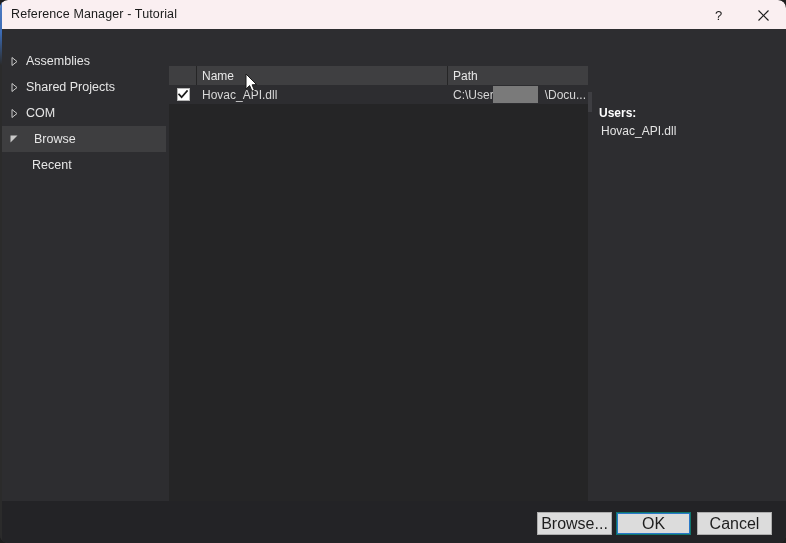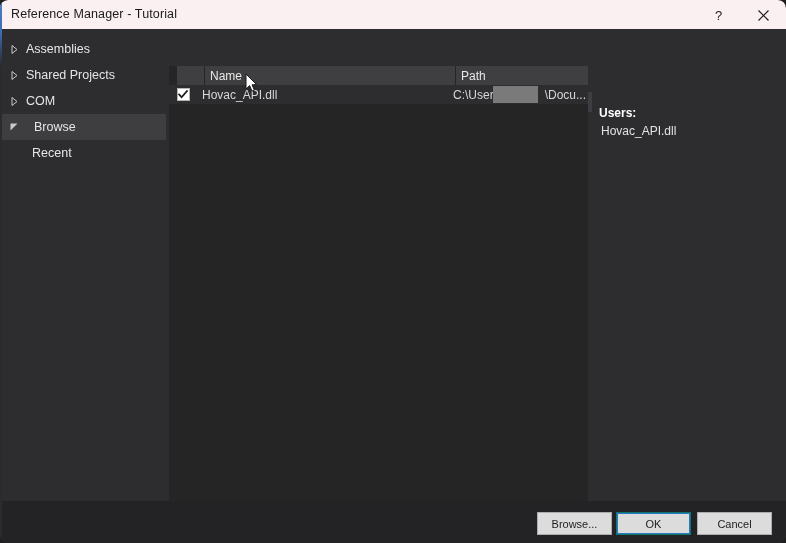--- a/index.html
+++ b/index.html
@@ -128,21 +128,20 @@
     background: #252526;
     box-sizing: border-box;
   }
   .list-header {
     position: absolute;
     left: 0; top: 0;
     width: 419px;
     height: 19px;
     background: #252526;
     display: flex;
-    margin-left: 8px;
   }
   .hcell {
     height: 19px;
     background: #3f3f41;
     color: #e8e8e8;
     font-size: 12px;
     display: flex;
     align-items: center;
     padding-left: 5px;
     box-sizing: border-box;
@@ -295,21 +294,21 @@
     border-radius: 0 0 8px 8px;
   }
   .btn {
     position: absolute;
     top: 11px;
     height: 23px;
     background: #dcdcdc;
     border: 1px solid #adadad;
     box-sizing: border-box;
     color: #1e1e1e;
-    font-size: 11px;
+    font-size: 16px;
     font-family: "Liberation Sans", sans-serif;
     display: flex;
     align-items: center;
     justify-content: center;
     cursor: default;
     user-select: none;
   }
   .btn.browse { left: 537px; width: 75px; }
   .btn.ok     { left: 616px; width: 75px; border: 1px solid #0f766e; outline: 1px solid #2878c8; outline-offset: -2px; }
   .btn.cancel { left: 697px; width: 75px; }
@@ -344,21 +343,21 @@
           <line x1="10.5" y1="0.5" x2="0.5" y2="10.5" stroke="#1b1b1b" stroke-width="1.1"></line>
         </svg>
       </span>
     </div>
   </div>
 
   <div class="body-area">
 
     <div class="sidebar">
 
-      <div class="side-item" style="margin-top:5px;">
+      <div class="side-item" style="margin-top:17px;">
         <span class="side-arrow">
           <svg width="7" height="9" viewBox="0 0 7 9">
               <path d="M1 0.5 L6 4.5 L1 8.5 Z" fill="none" stroke="#c9c9c9" stroke-width="1"></path>
             </svg>
         </span>
         <span class="side-label">Assemblies</span>
       </div>
 
 
       <div class="side-item">

